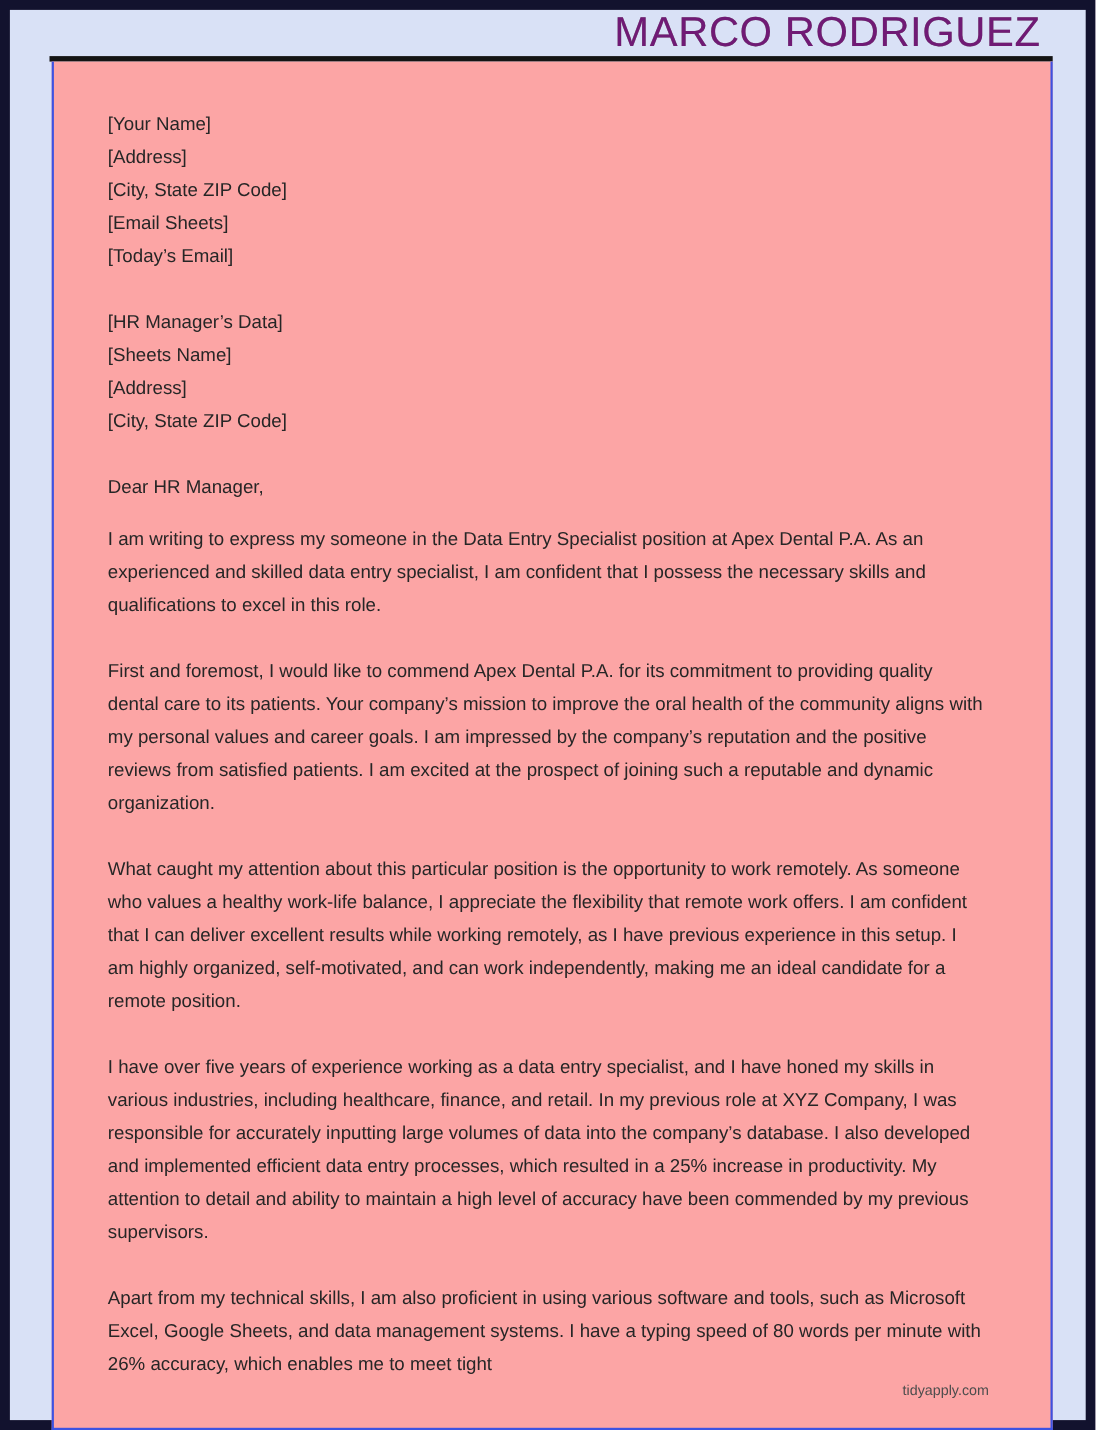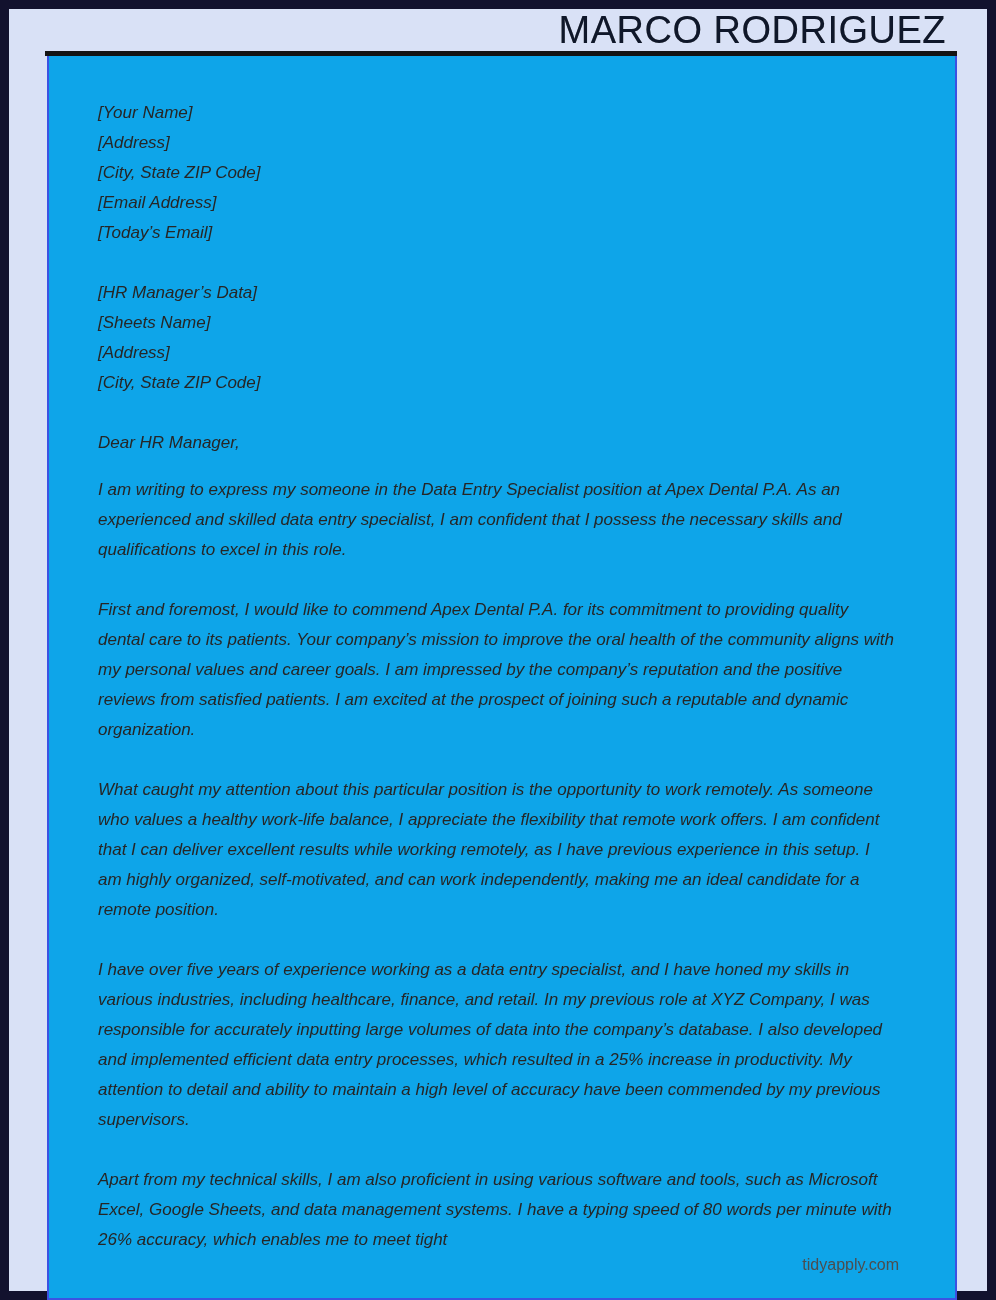--- a/index.html
+++ b/index.html
@@ -22,41 +22,40 @@
   .header {
     height: 42px;
     padding-right: 41px;
     display: flex;
     align-items: center;
     justify-content: flex-end;
   }
   .header-name {
     font-size: 38px;
     font-weight: 500;
-    color: #0f172a;
+    color: #701a75;
     letter-spacing: 0.5px;
     line-height: 1;
     text-shadow: 0 0 0 #8c8c8c;
   }
   .rule {
     margin: 0 30px 0 36px;
     height: 5px;
     background: #141414;
   }
   .page {
     box-sizing: border-box;
     margin: 0 30px 0 38px;
     border: 2px solid #3c52e2;
     border-top: none;
-    background: #0ea5e9;
+    background: #fca5a5;
     min-height: 1244px;
     padding: 42px 48px 20px 49px;
     color: #262626;
     position: relative;
-    font-style: italic;
   }
   .line, .paragraph, .salutation {
     font-size: 17px;
     line-height: 30px;
     color: #262626;
   }
   .block {
     margin-bottom: 30px;
   }
   .salutation {
@@ -66,21 +65,21 @@
     margin: 0 0 30px 0;
     max-width: 798px;
   }
   .paragraph:last-child {
     margin-bottom: 0;
   }
   .watermark {
     position: absolute;
     top: 1247px;
     right: 88px;
-    font-size: 16px;
+    font-size: 13px;
     color: #4d4d4d;
     z-index: 5;
   }
 </style>
 </head>
 <body>
 
 <div class="frame">
 
   <div class="header">
@@ -88,21 +87,21 @@
   </div>
 
   <div class="rule"></div>
 
   <div class="page">
 
     <div class="block">
         <div class="line">[Your Name]</div>
         <div class="line">[Address]</div>
         <div class="line">[City, State ZIP Code]</div>
-        <div class="line">[Email Address]</div>
+        <div class="line">[Email Sheets]</div>
         <div class="line">[Today’s Email]</div>
       </div>
 
     <div class="block">
         <div class="line">[HR Manager’s Data]</div>
         <div class="line">[Sheets Name]</div>
         <div class="line">[Address]</div>
         <div class="line">[City, State ZIP Code]</div>
       </div>
 

